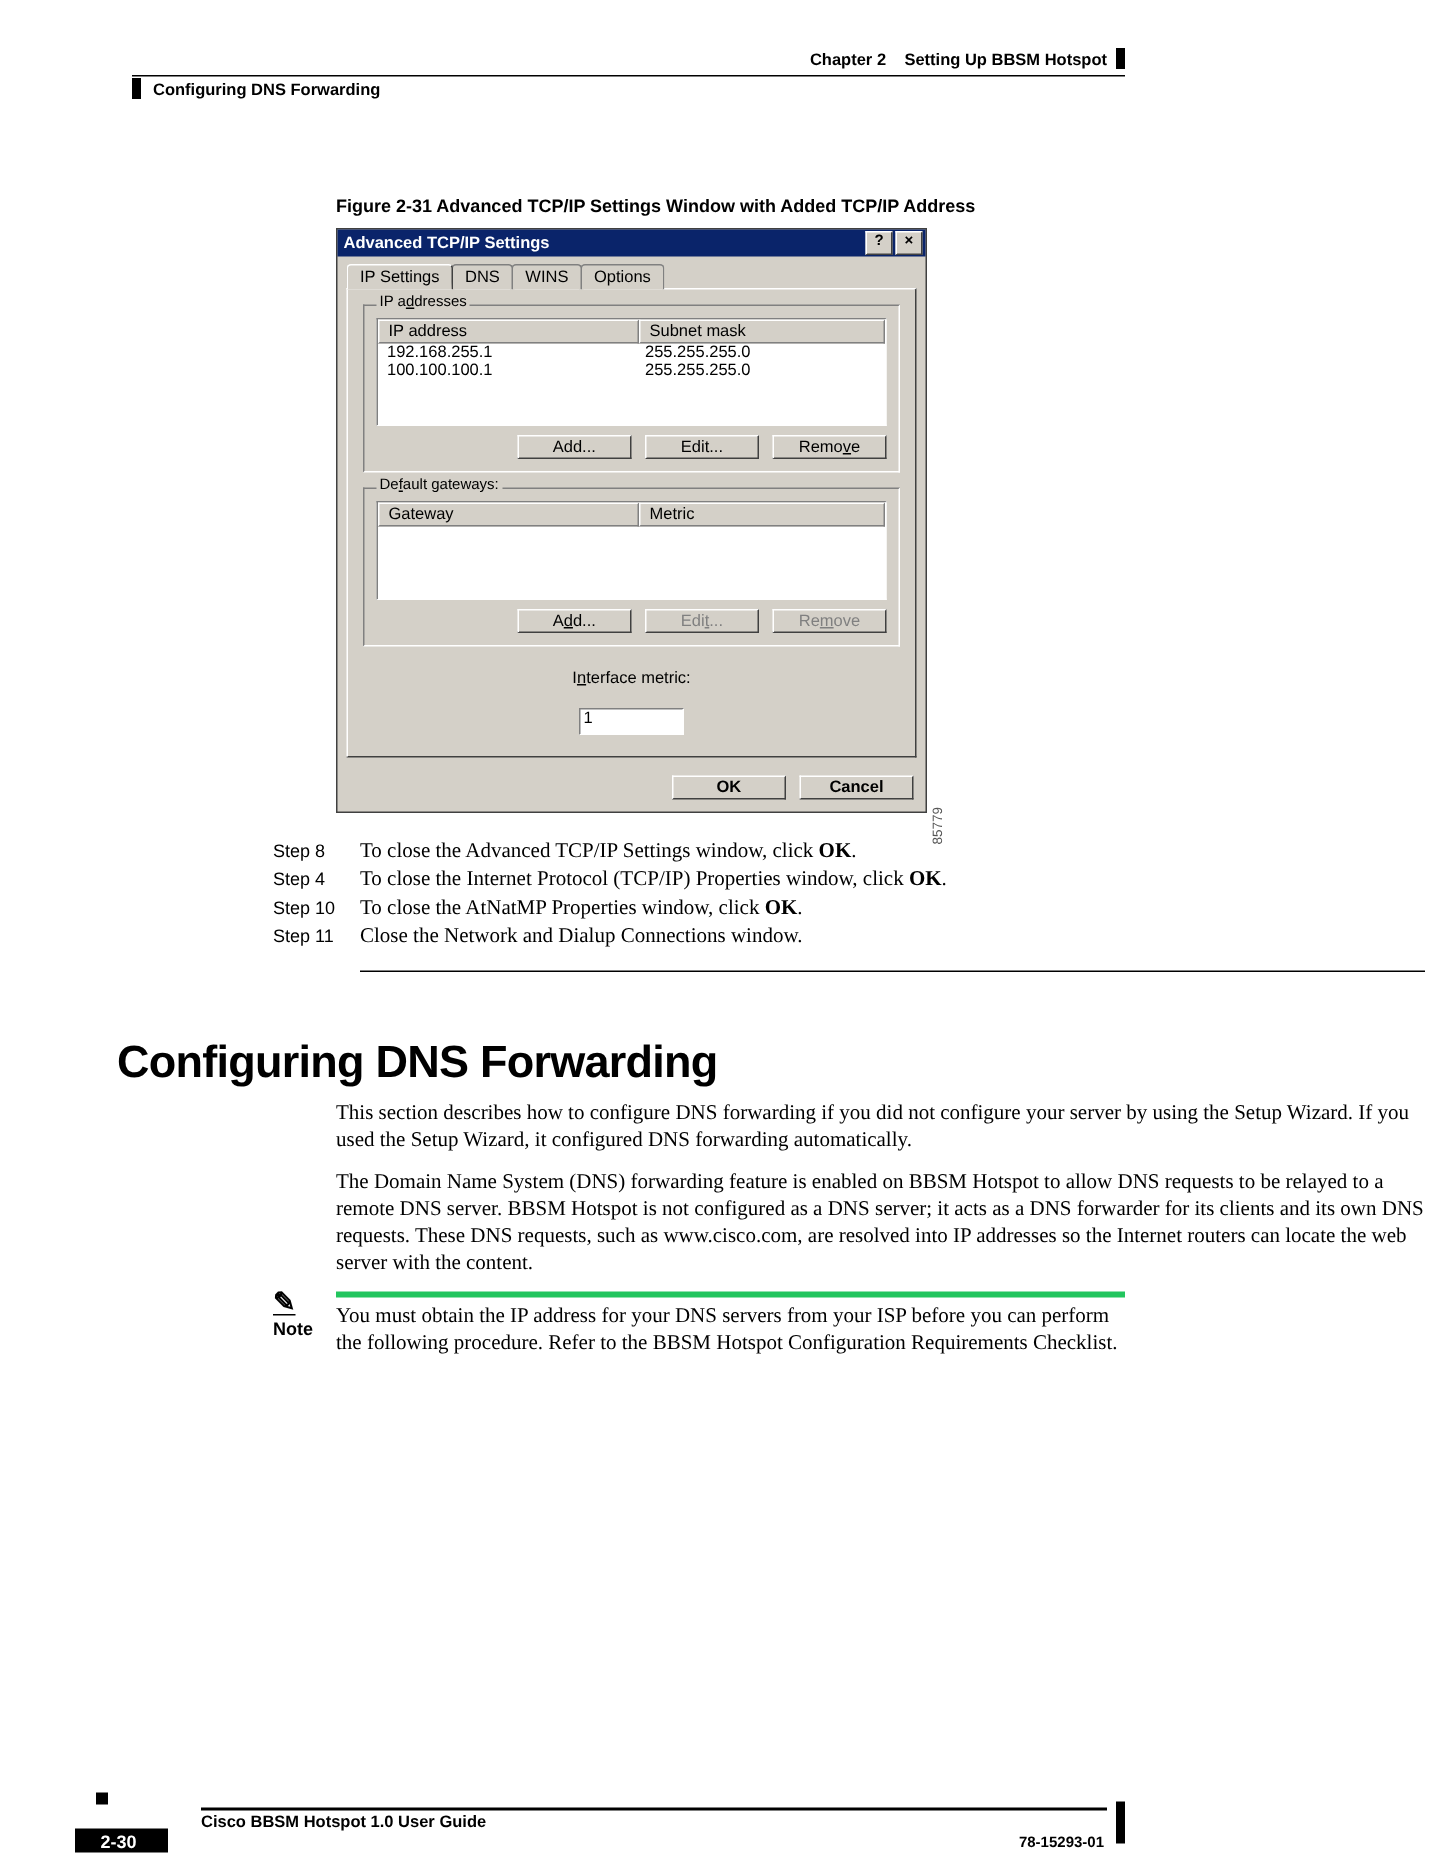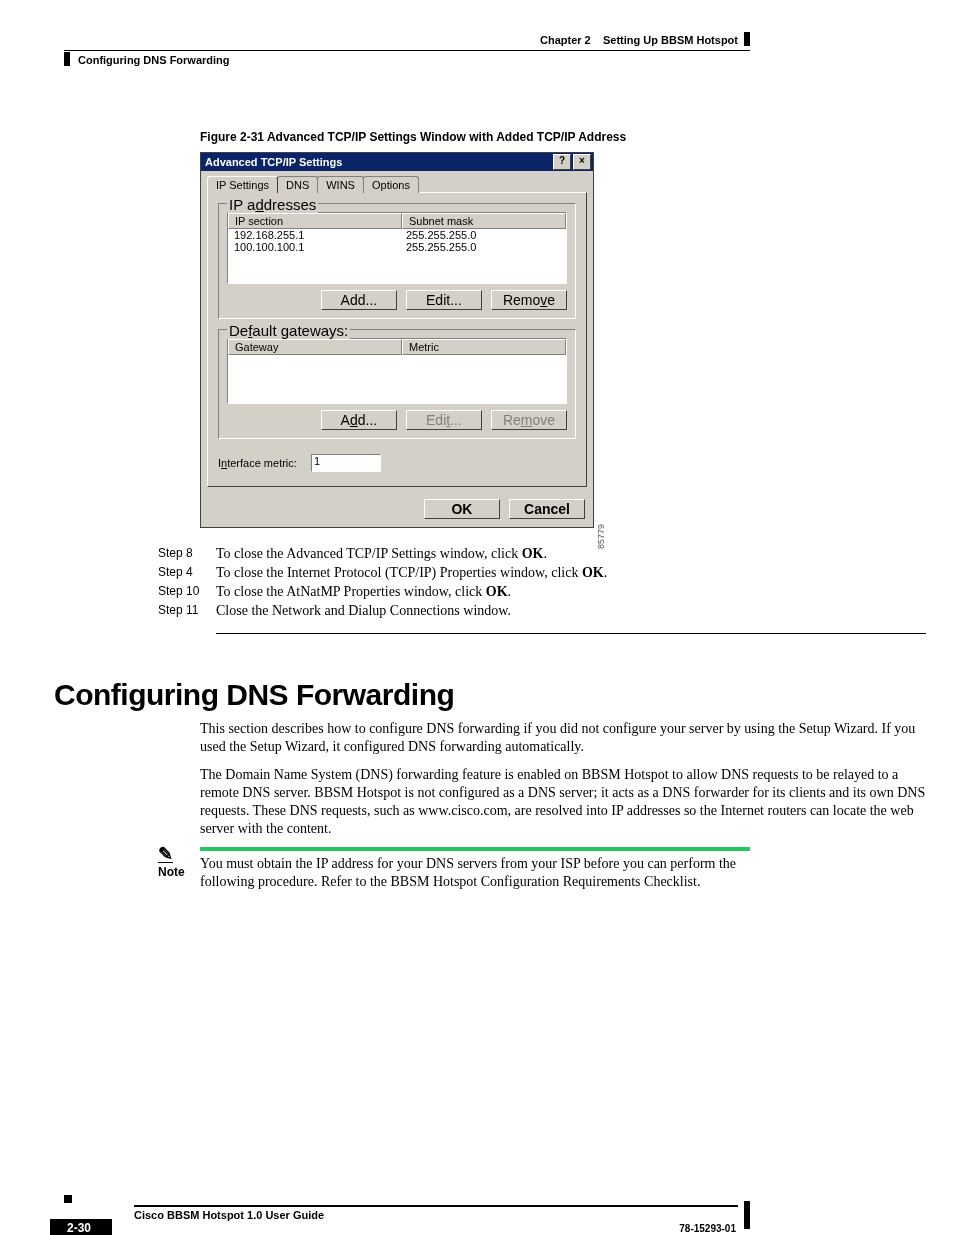--- a/index.html
+++ b/index.html
@@ -8,21 +8,21 @@
     background: #fff;
     font-family: "Times New Roman", Times, serif;
     color: #000;
     width: 954px;
   }
   .page {
     position: relative;
     width: 810px;
     height: 1235px;
     box-sizing: border-box;
-    padding: 30px 60px 40px 50px;
+    padding: 30px 60px 40px 74px;
   }
   .hdr {
     position: relative;
     height: 40px;
     font-family: Arial, Helvetica, sans-serif;
   }
   .hdr-right {
     position: absolute;
     right: 12px;
     top: 4px;
@@ -134,21 +134,21 @@
     border-right-color:#fff; border-bottom-color:#fff;
     padding: 8px 8px 8px 8px;
     margin-bottom: 10px;
     position: relative;
   }
   .group-legend {
     position: absolute;
     top: -8px; left: 8px;
     background: #d4d0c8;
     padding: 0 2px;
-    font-size: 15px;
+    font-size: 10px;
   }
   .listview {
     background: #fff;
     border: 1px solid #808080;
     border-right-color:#fff; border-bottom-color:#fff;
     height: 70px;
     overflow: hidden;
   }
   .listview.short { height: 64px; }
   .lv-header, .lv-row {
@@ -171,29 +171,30 @@
     margin-top: 6px;
   }
   .win-btn {
     display: inline-block;
     min-width: 66px;
     text-align: center;
     padding: 1px 4px;
     background: #d4d0c8;
     border: 1px solid #fff;
     border-right-color:#404040; border-bottom-color:#404040;
-    font-size: 14px;
+    font-size: 11px;
     margin-left: 6px;
   }
   .win-btn.disabled { color: #808080; }
   .metric-row {
     display: flex;
     align-items: center;
     gap: 14px;
     margin-top: 15px;
+    flex-direction: column;
   }
   .text-input {
     background:#fff;
     border:1px solid #808080;
     border-right-color:#fff; border-bottom-color:#fff;
     width: 64px; height: 16px;
     padding: 0 2px;
     font-size: 11px;
   }
   .dlg-footer {
@@ -355,21 +356,21 @@
       </div>
       <div class="tabs-row">
         <span class="tab active">IP Settings</span><span class="tab">DNS</span><span class="tab">WINS</span><span class="tab">Options</span>
       </div>
       <div class="tab-panel">
 
         <div class="groupbox">
           <span class="group-legend">IP a<span class="und">d</span>dresses</span>
           <div class="listview">
             <div class="lv-header">
-              <div class="lv-cell lv-col1">IP section</div>
+              <div class="lv-cell lv-col1">IP address</div>
               <div class="lv-cell lv-col2">Subnet mask</div>
             </div>
             <div class="lv-row">
               <div class="lv-cell lv-col1">192.168.255.1</div>
               <div class="lv-cell lv-col2">255.255.255.0</div>
             </div>
             <div class="lv-row">
               <div class="lv-cell lv-col1">100.100.100.1</div>
               <div class="lv-cell lv-col2">255.255.255.0</div>
             </div>

